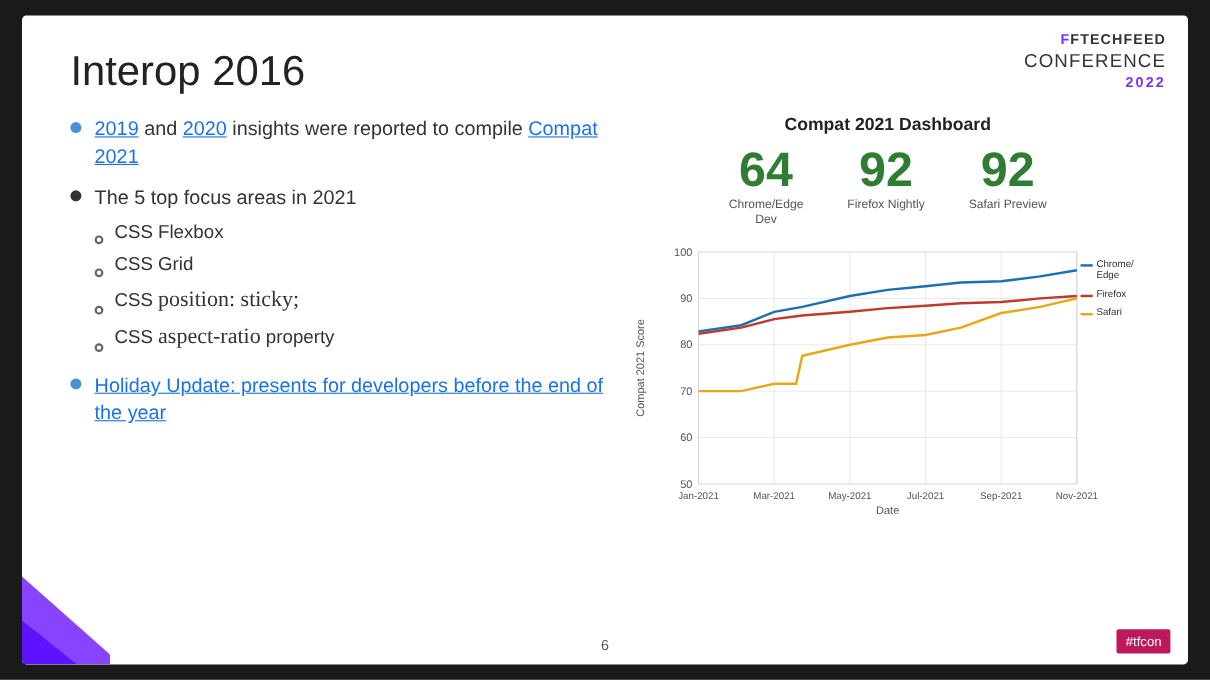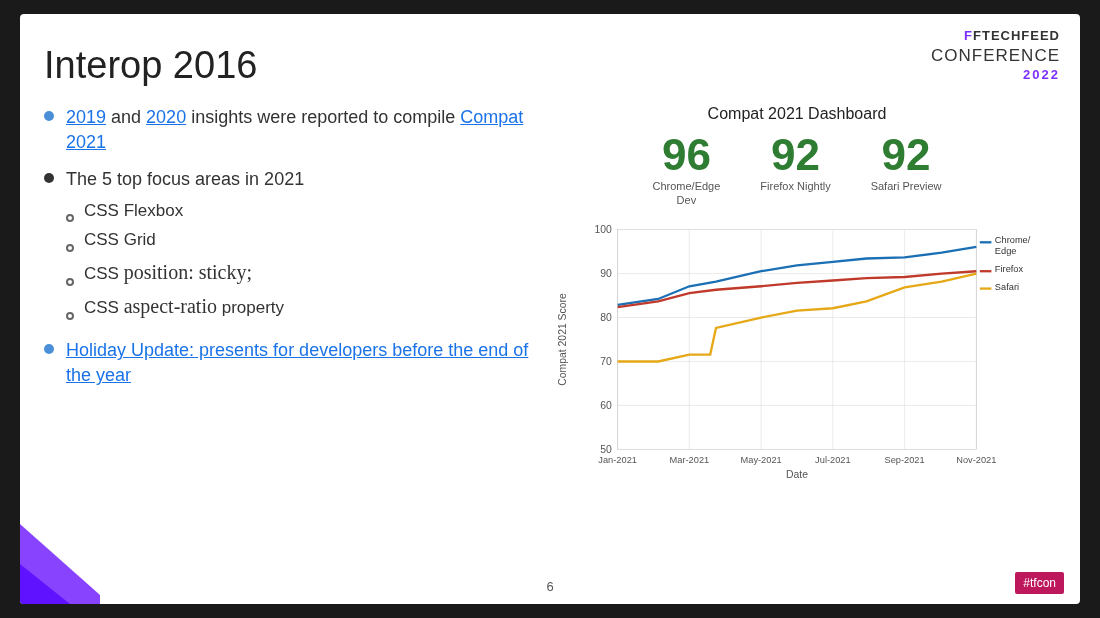--- a/index.html
+++ b/index.html
@@ -11,21 +11,21 @@
       align-items: center;
       justify-content: center;
       font-family: Arial, sans-serif;
     }
     .slide {
       width: 1060px;
       height: 590px;
       background: #fff;
       border-radius: 4px;
       position: relative;
-      padding: 30px 40px 30px 24px;
+      padding: 30px 40px 30px 44px;
       display: flex;
       flex-direction: column;
       overflow: hidden;
     }
     
     .logo {
       position: absolute;
       top: 14px;
       right: 20px;
       text-align: right;
@@ -140,21 +140,21 @@
     
     .right-panel {
       flex: 1;
       padding-left: 20px;
       display: flex;
       flex-direction: column;
       align-items: center;
     }
     .dashboard-title {
       font-size: 16px;
-      font-weight: normal;
+      font-weight: bold;
       color: #222;
       margin-bottom: 10px;
       text-align: right;
     }
     .score-row {
       display: flex;
       justify-content: center;
       gap: 40px;
       margin-bottom: 10px;
     }
@@ -265,21 +265,21 @@
         </li>
 
       </ul>
     </div>
 
     <div class="right-panel">
       <div class="dashboard-title">Compat 2021 Dashboard</div>
 
       <div class="score-row">
         <div class="score-item">
-          <div class="score-number">96</div>
+          <div class="score-number">64</div>
           <div class="score-label">Chrome/Edge<br>Dev</div>
         </div>
         <div class="score-item">
           <div class="score-number">92</div>
           <div class="score-label">Firefox Nightly</div>
         </div>
         <div class="score-item">
           <div class="score-number">92</div>
           <div class="score-label">Safari Preview</div>
         </div>

